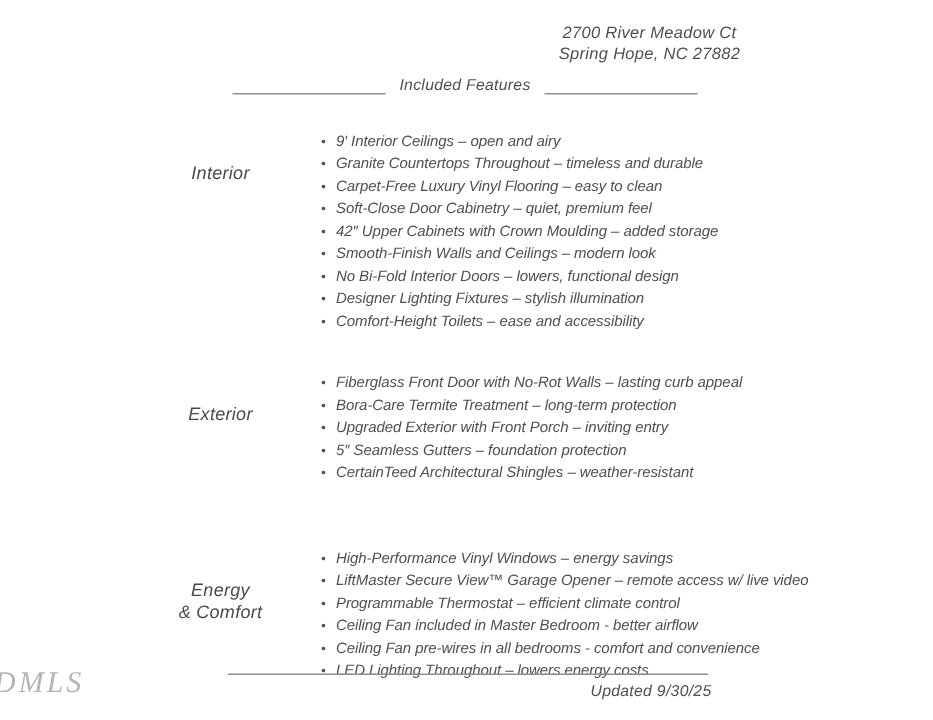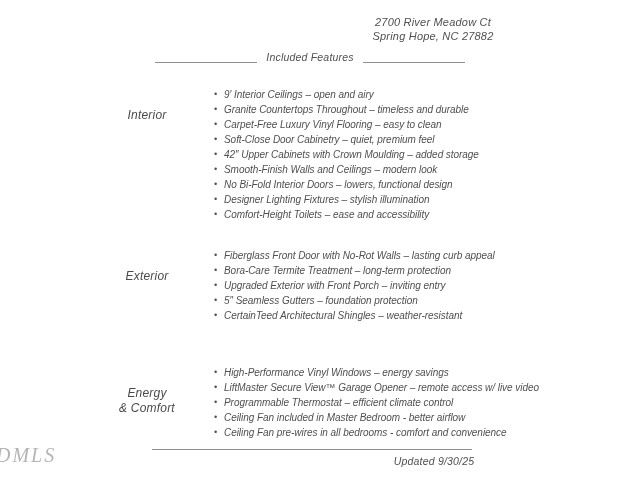--- a/index.html
+++ b/index.html
@@ -103,20 +103,21 @@
         <div class="sec-label">
           <div>Energy</div>
           <div>&amp; Comfort</div>
         </div>
         <ul class="items">
           <li><span class="dot">•</span><span>High-Performance Vinyl Windows – energy savings</span></li>
           <li><span class="dot">•</span><span>LiftMaster Secure View™ Garage Opener – remote access w/ live video</span></li>
           <li><span class="dot">•</span><span>Programmable Thermostat – efficient climate control</span></li>
           <li><span class="dot">•</span><span>Ceiling Fan included in Master Bedroom - better airflow</span></li>
           <li><span class="dot">•</span><span>Ceiling Fan pre-wires in all bedrooms - comfort and convenience</span></li>
+          <li><span class="dot">•</span><span>LED Lighting Throughout – lowers energy costs</span></li>
         </ul>
       </div>
     </div>
 
   <div class="footer-rule"></div>
   <div class="updated">Updated 9/30/25</div>
   <div class="logo">DMLS</div>
 
 </div>
 

